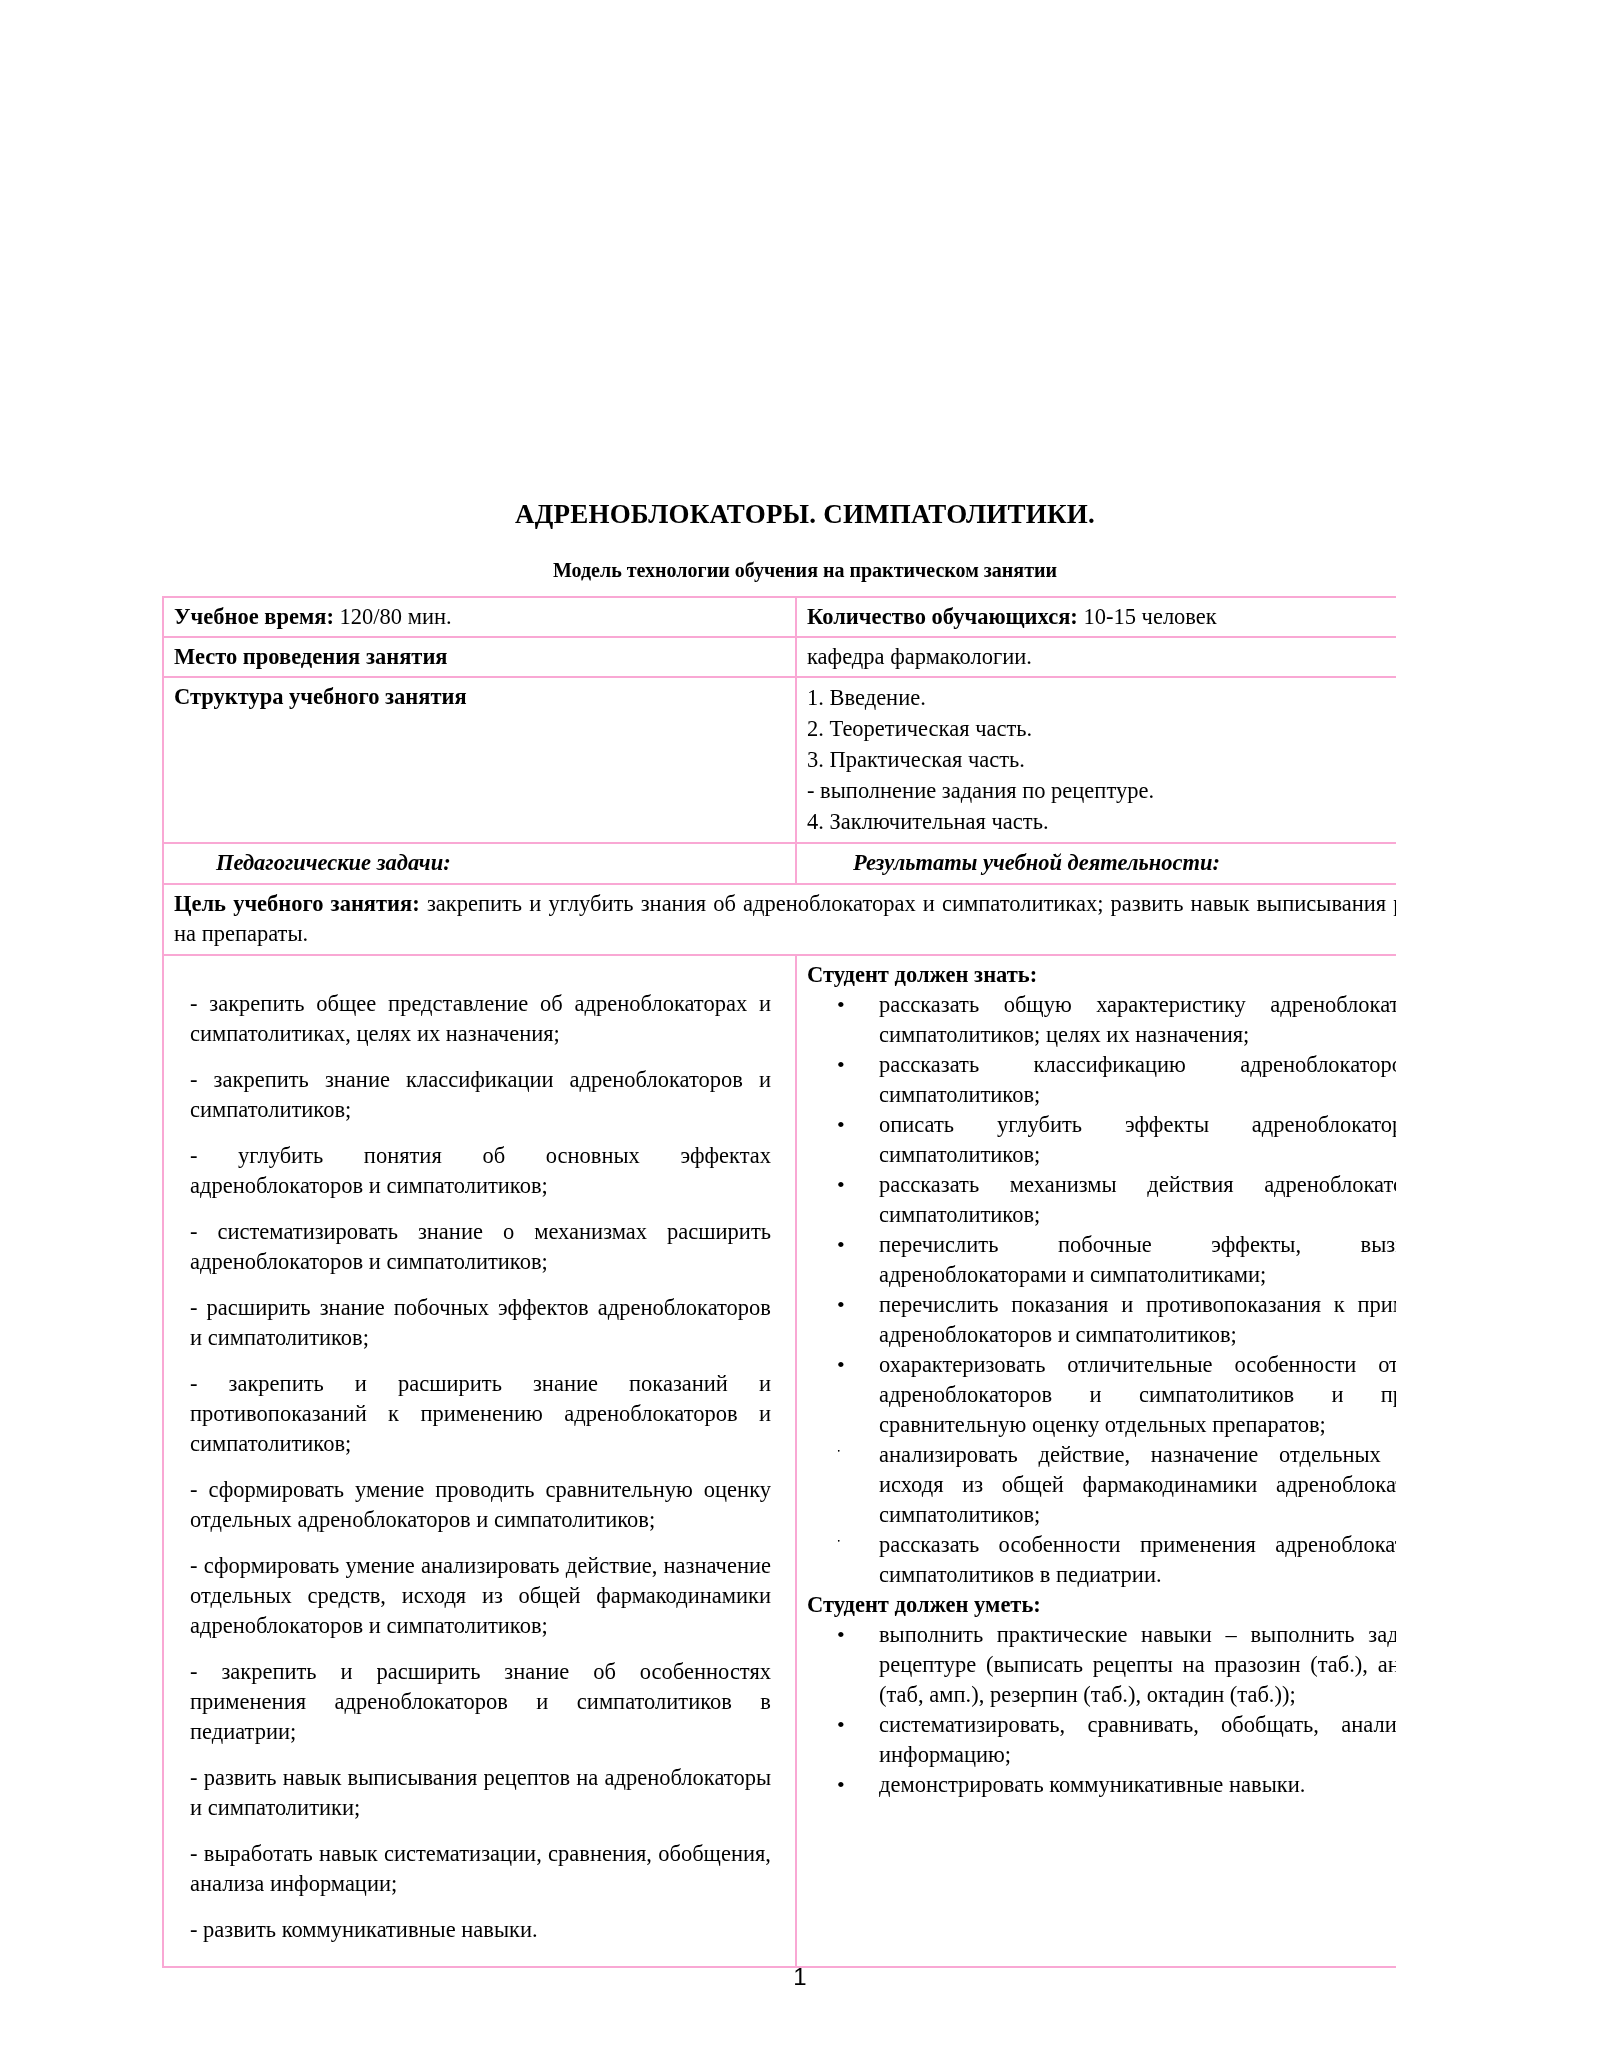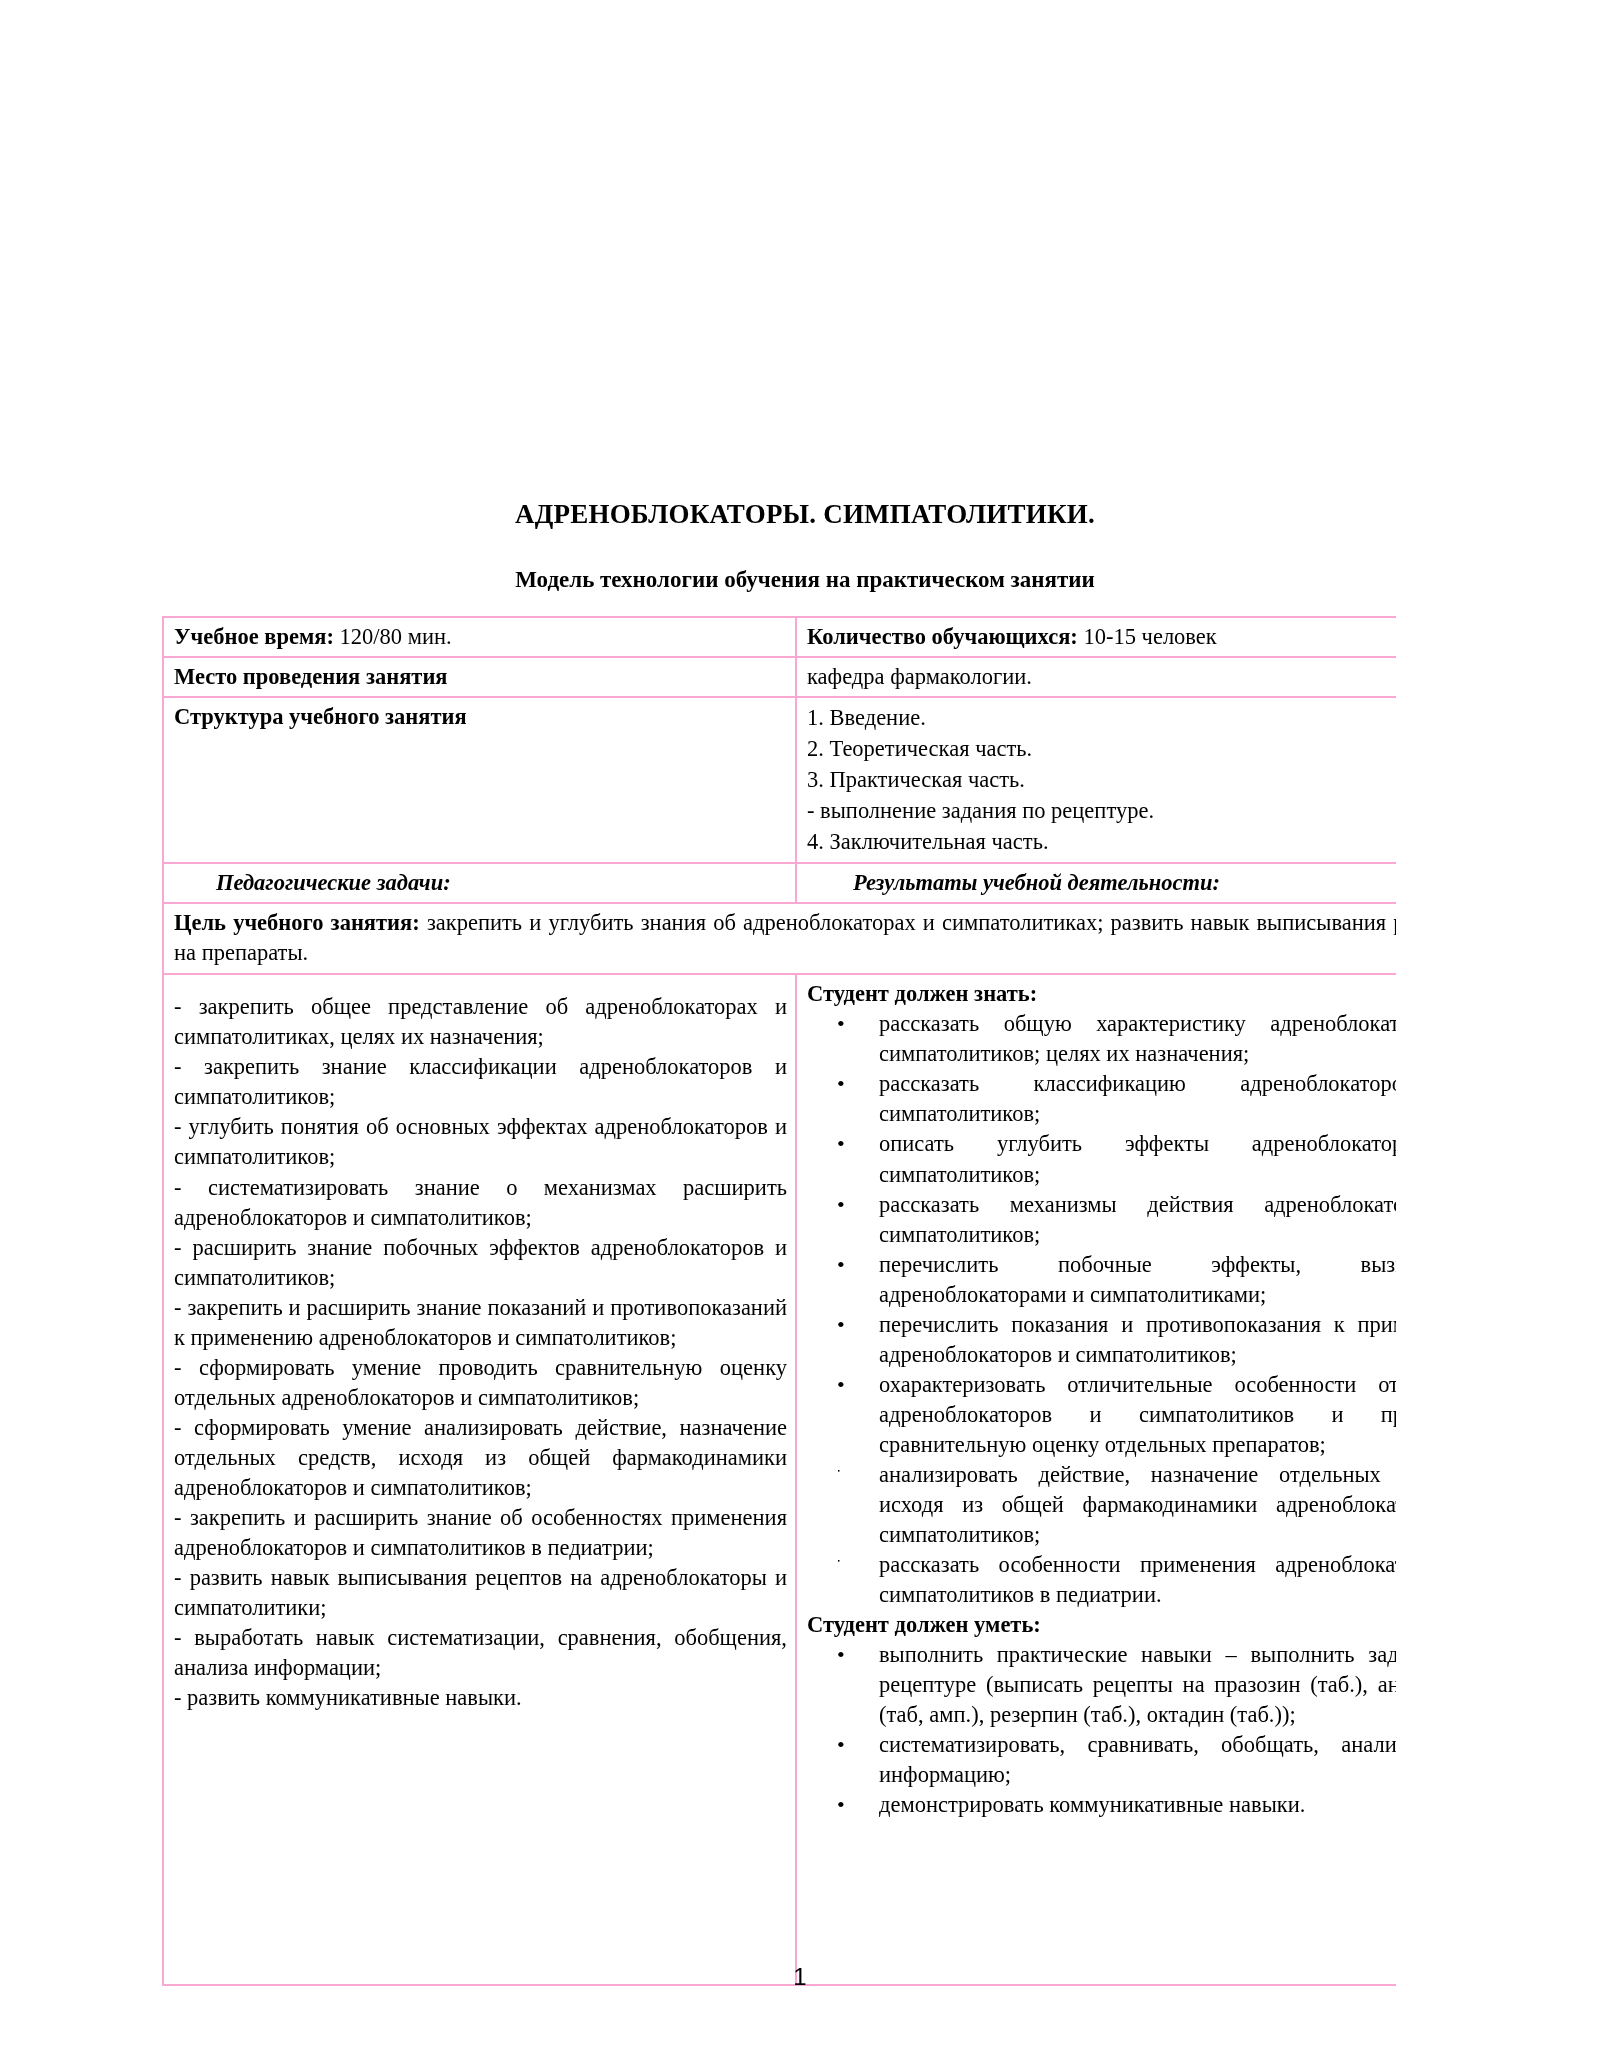--- a/index.html
+++ b/index.html
@@ -28,26 +28,26 @@
   .doc-title {
     margin: 0;
     padding-top: 498px;
     text-align: center;
     font-weight: bold;
     font-size: 27px;
     letter-spacing: 0.2px;
     line-height: 1.25;
   }
   .doc-subtitle {
-    margin: 8px;
+    margin: 0;
     padding-top: 26px;
     padding-bottom: 13px;
     text-align: center;
     font-weight: bold;
-    font-size: 23px;
+    font-size: 20px;
     line-height: 1.25;
   }
 
   table.model-table {
     border-collapse: collapse;
     width: 1286px;
     table-layout: fixed;
   }
   table.model-table td {
     border: 2px solid #f9a8d4;
@@ -86,21 +86,21 @@
 
   td.tasks-cell {
     padding: 10px 10px 12px 12px;
     height: 1000px;
   }
   td.results-cell {
     padding: 10px 12px 12px 12px;
   }
 
   .task-item {
-    margin: 0;
+    margin: 16px;
     padding: 0;
     text-align: justify;
     text-justify: inter-word;
     line-height: 1.335;
   }
   .task-item.first { padding-top: 13px; }
 
   .section-lbl {
     font-weight: bold;
     margin: 0;

